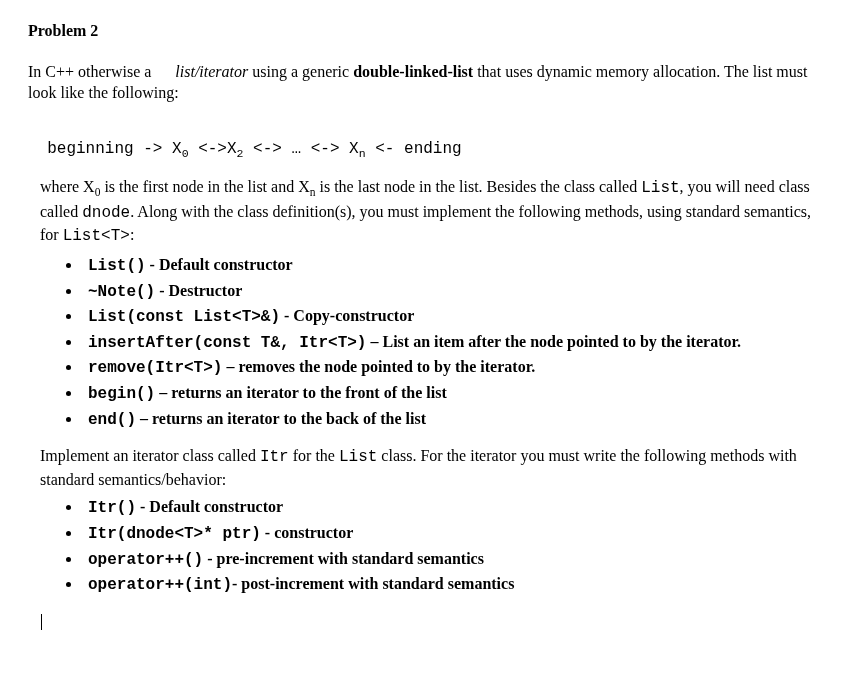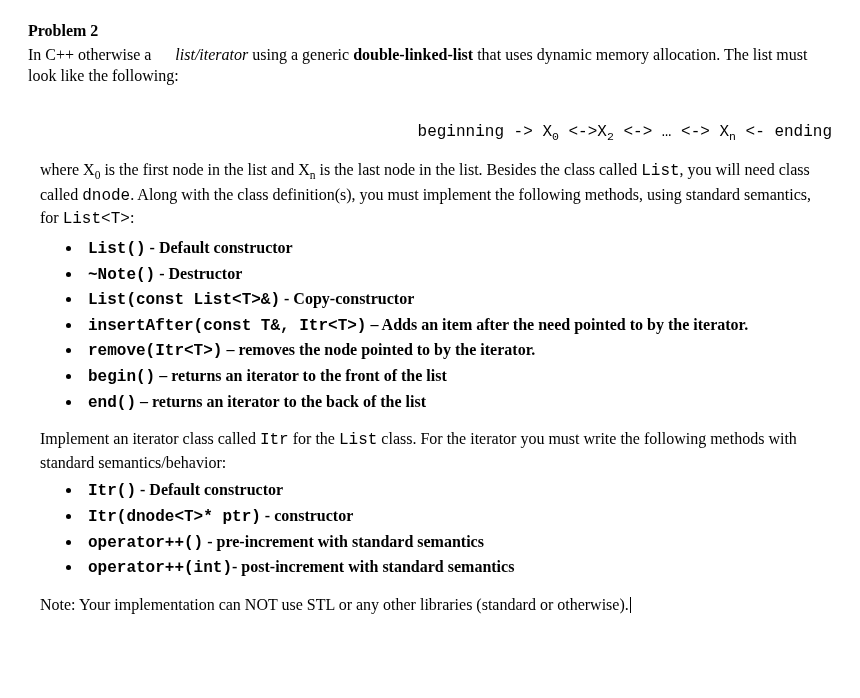--- a/index.html
+++ b/index.html
@@ -18,21 +18,21 @@
     }
     .italic {
       font-style: italic;
       margin-left: 20px;
     }
     .mono {
       font-family: 'Courier New', Courier, monospace;
     }
     .diagram {
       font-family: 'Courier New', Courier, monospace;
-      text-align: right;
+      text-align: left;
       margin: 14px 0;
       white-space: pre;
     }
     .para {
       margin: 10px 0 6px 12px;
     }
     ul {
       margin: 4px 0 14px 0;
       padding-left: 54px;
       font-weight: bold;
@@ -47,21 +47,21 @@
     }
     .cursor {
       display: inline-block;
       width: 1px;
       height: 16px;
       background: #000;
       vertical-align: text-bottom;
       margin-left: 1px;
     }
     .heading {
-      margin-bottom: 2px;
+      margin-bottom: 19px;
     }
     .intro {
       margin-bottom: 2px;
     }
   </style>
 </head>
 <body>
 
 <div class="heading bold">Problem 2</div>
 
@@ -74,32 +74,32 @@
 </div>
 
 <div class="para">
   <span>where X</span><sub>0</sub><span> is the first node in the list and X</span><sub>n</sub><span> is the last node in the list.  Besides the class called </span><span class="mono">List</span><span>, you will need class called </span><span class="mono">dnode</span><span>.  Along with the class definition(s), you must implement the following methods, using standard semantics, for </span><span class="mono">List&lt;T&gt;</span><span>:</span>
 </div>
 
 <ul>
   <li><span class="mono">List()</span><span> - Default constructor</span></li>
   <li><span class="mono">~Note()</span><span> - Destructor</span></li>
   <li><span class="mono">List(const List&lt;T&gt;&amp;)</span><span> - Copy-constructor</span></li>
-  <li><span class="mono">insertAfter(const T&amp;, Itr&lt;T&gt;)</span><span> – Adds an item after the need pointed to by the iterator.</span></li>
+  <li><span class="mono">insertAfter(const T&amp;, Itr&lt;T&gt;)</span><span> – List an item after the node pointed to by the iterator.</span></li>
   <li><span class="mono">remove(Itr&lt;T&gt;)</span><span> – removes the node pointed to by the iterator.</span></li>
   <li><span class="mono">begin()</span><span> – returns an iterator to the front of the list</span></li>
   <li><span class="mono">end()</span><span> – returns an iterator to the back of the list</span></li>
 </ul>
 
 <div class="para">
   <span>Implement an iterator class called </span><span class="mono">Itr</span><span> for the </span><span class="mono">List</span><span> class.  For the iterator you must write the following methods with standard semantics/behavior:</span>
 </div>
 
 <ul>
   <li><span class="mono">Itr()</span><span> - Default constructor</span></li>
   <li><span class="mono">Itr(dnode&lt;T&gt;* ptr)</span><span> - constructor</span></li>
   <li><span class="mono">operator++()</span><span> - pre-increment with standard semantics</span></li>
   <li><span class="mono">operator++(int)</span><span>- post-increment with standard semantics</span></li>
 </ul>
 
 <div class="para">
-  <span>Note: Your implementation can NOT use STL or any other libraries (standard or otherwise).</span><span class="cursor"></span>
+  <span class="cursor"></span>
 </div>
 
 </body></html>

